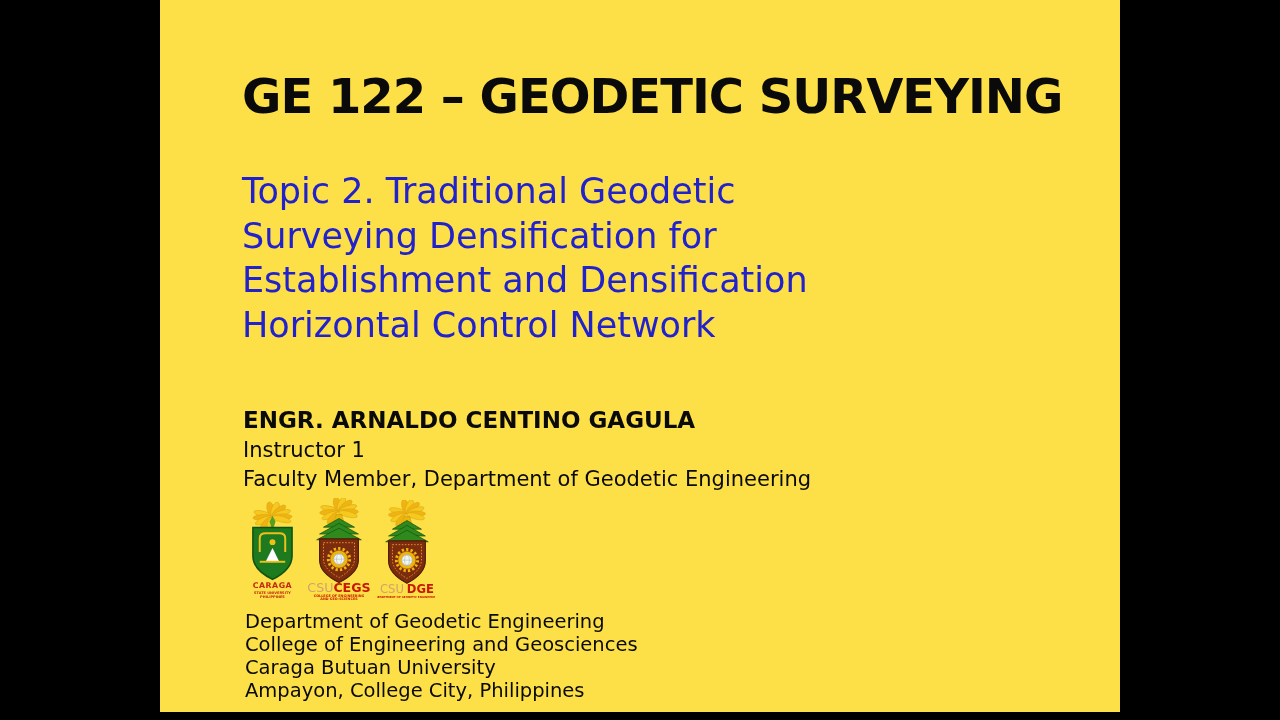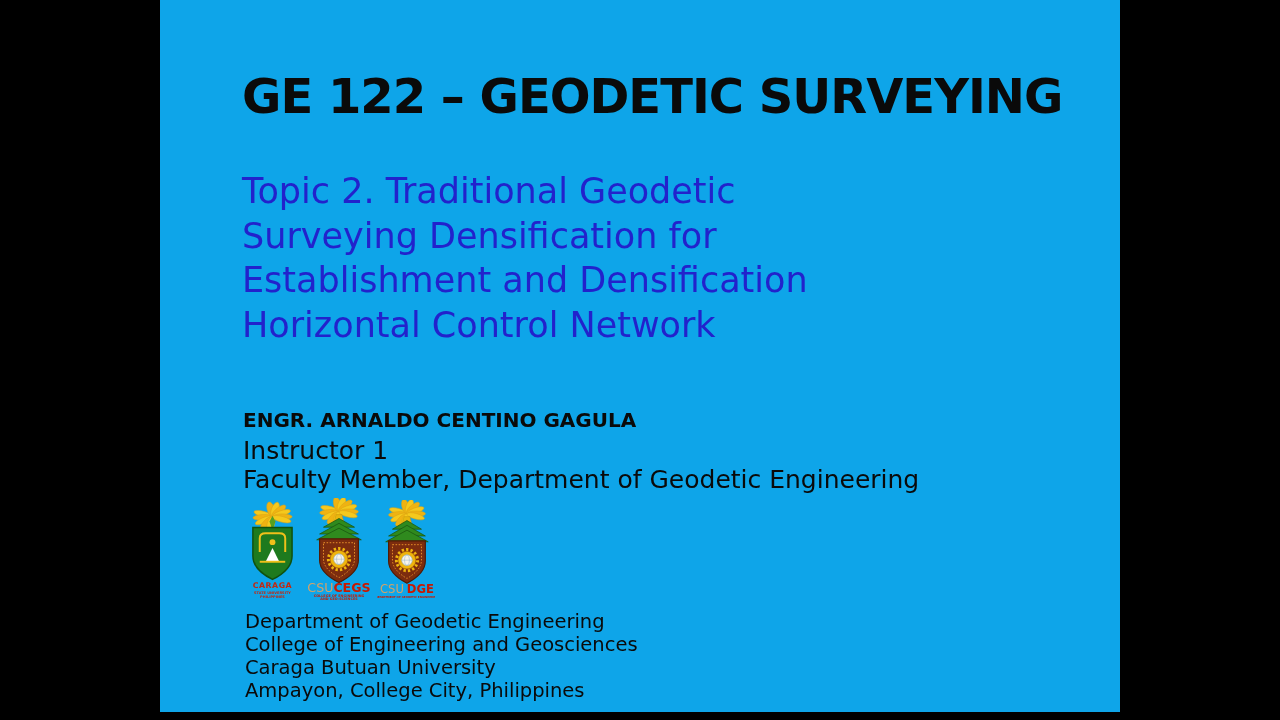--- a/index.html
+++ b/index.html
@@ -6,35 +6,35 @@
   body{
     width:1280px;height:720px;
     background:#000;
     position:relative;
     overflow:hidden;
     font-family:"DejaVu Sans","Liberation Sans",sans-serif;
   }
   .slide{
     position:absolute;left:160px;top:0;
     width:960px;height:712px;
-    background:#0ea5e9;
+    background:#fde047;
   }
   .course-title{
     position:absolute;left:82px;top:68px;
     font-size:48px;font-weight:700;color:#0a0a0a;
     letter-spacing:-1px;line-height:56px;white-space:nowrap;
   }
   .topic{
     position:absolute;left:82px;top:169px;
     color:#2222cc;font-weight:400;font-size:35px;line-height:44.5px;
     white-space:nowrap;
   }
   .presenter{position:absolute;left:83px;top:404px;color:#0a0a0a;white-space:nowrap;}
-  .presenter-name{font-size:20px;font-weight:700;line-height:32px;}
-  .presenter-position,.presenter-affiliation{font-size:25px;line-height:29px;}
+  .presenter-name{font-size:23px;font-weight:700;line-height:32px;}
+  .presenter-position,.presenter-affiliation{font-size:21px;line-height:29px;}
   .logos{
     position:absolute;left:80px;top:498px;height:103px;
     display:flex;align-items:center;
   }
   .logos svg{display:block;}
   .logo-csu{margin-right:4px;}
   .logo-cegs{margin-right:6px;}
   .address{
     position:absolute;left:85px;top:610px;
     font-size:19.5px;line-height:23px;color:#0a0a0a;white-space:nowrap;

